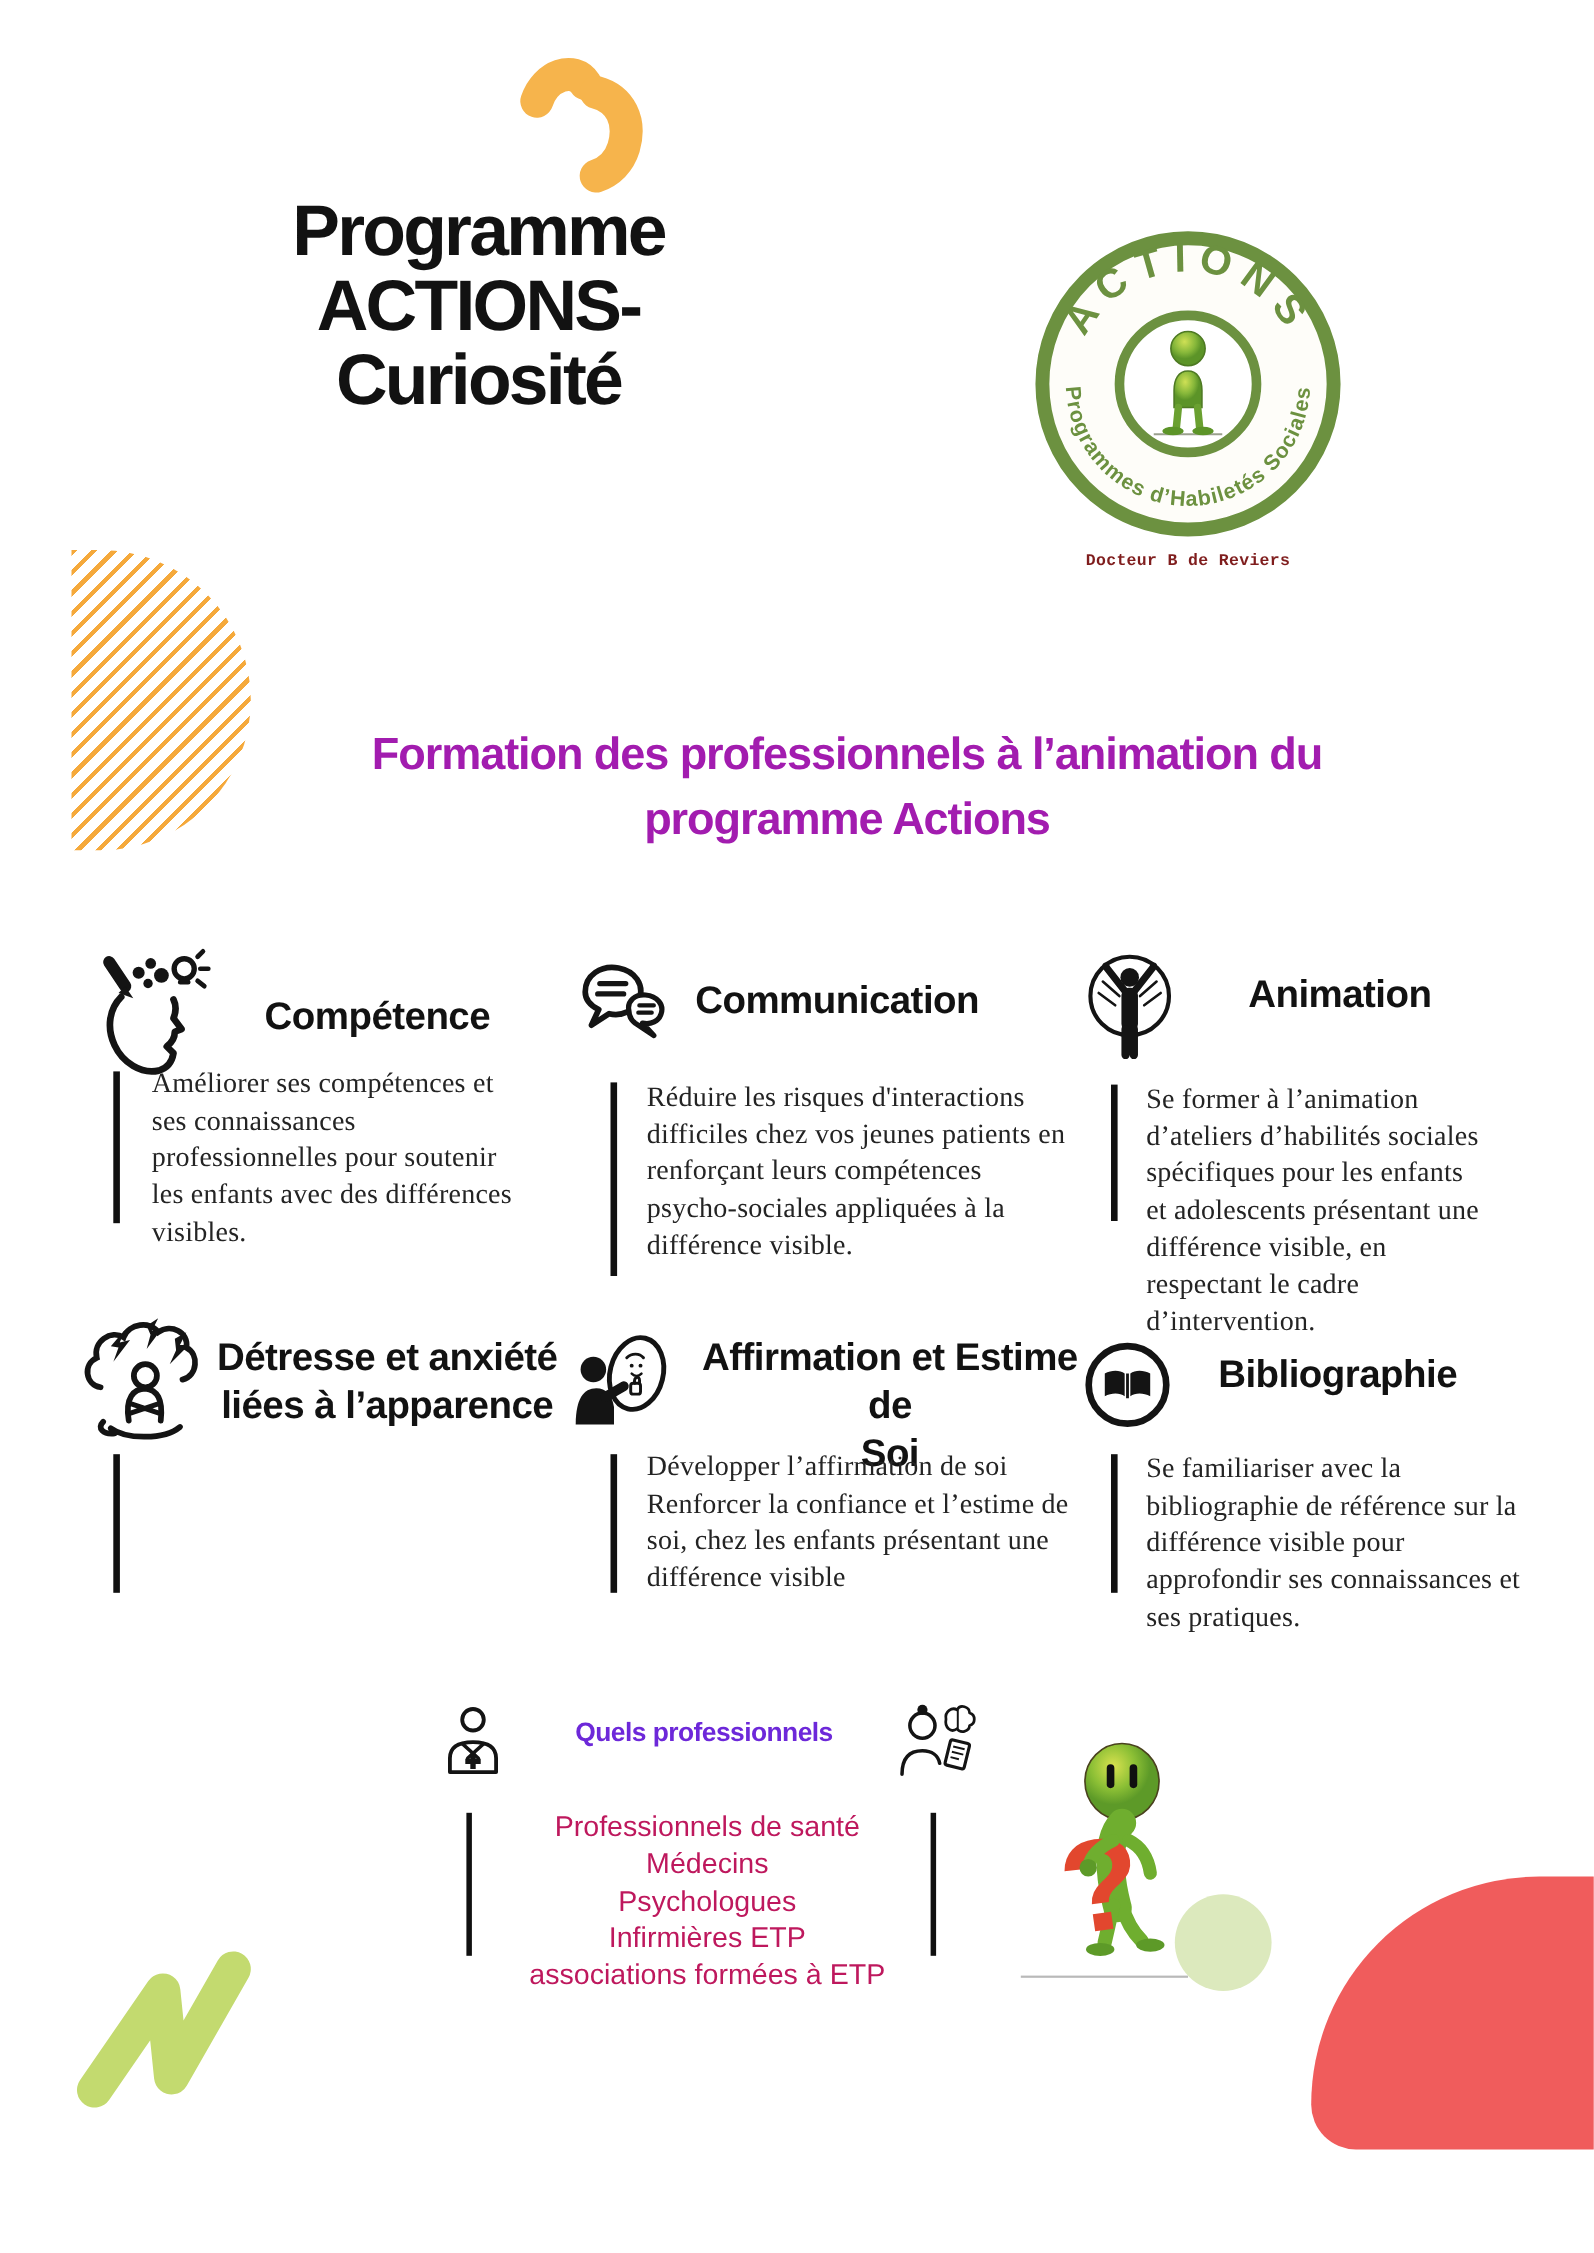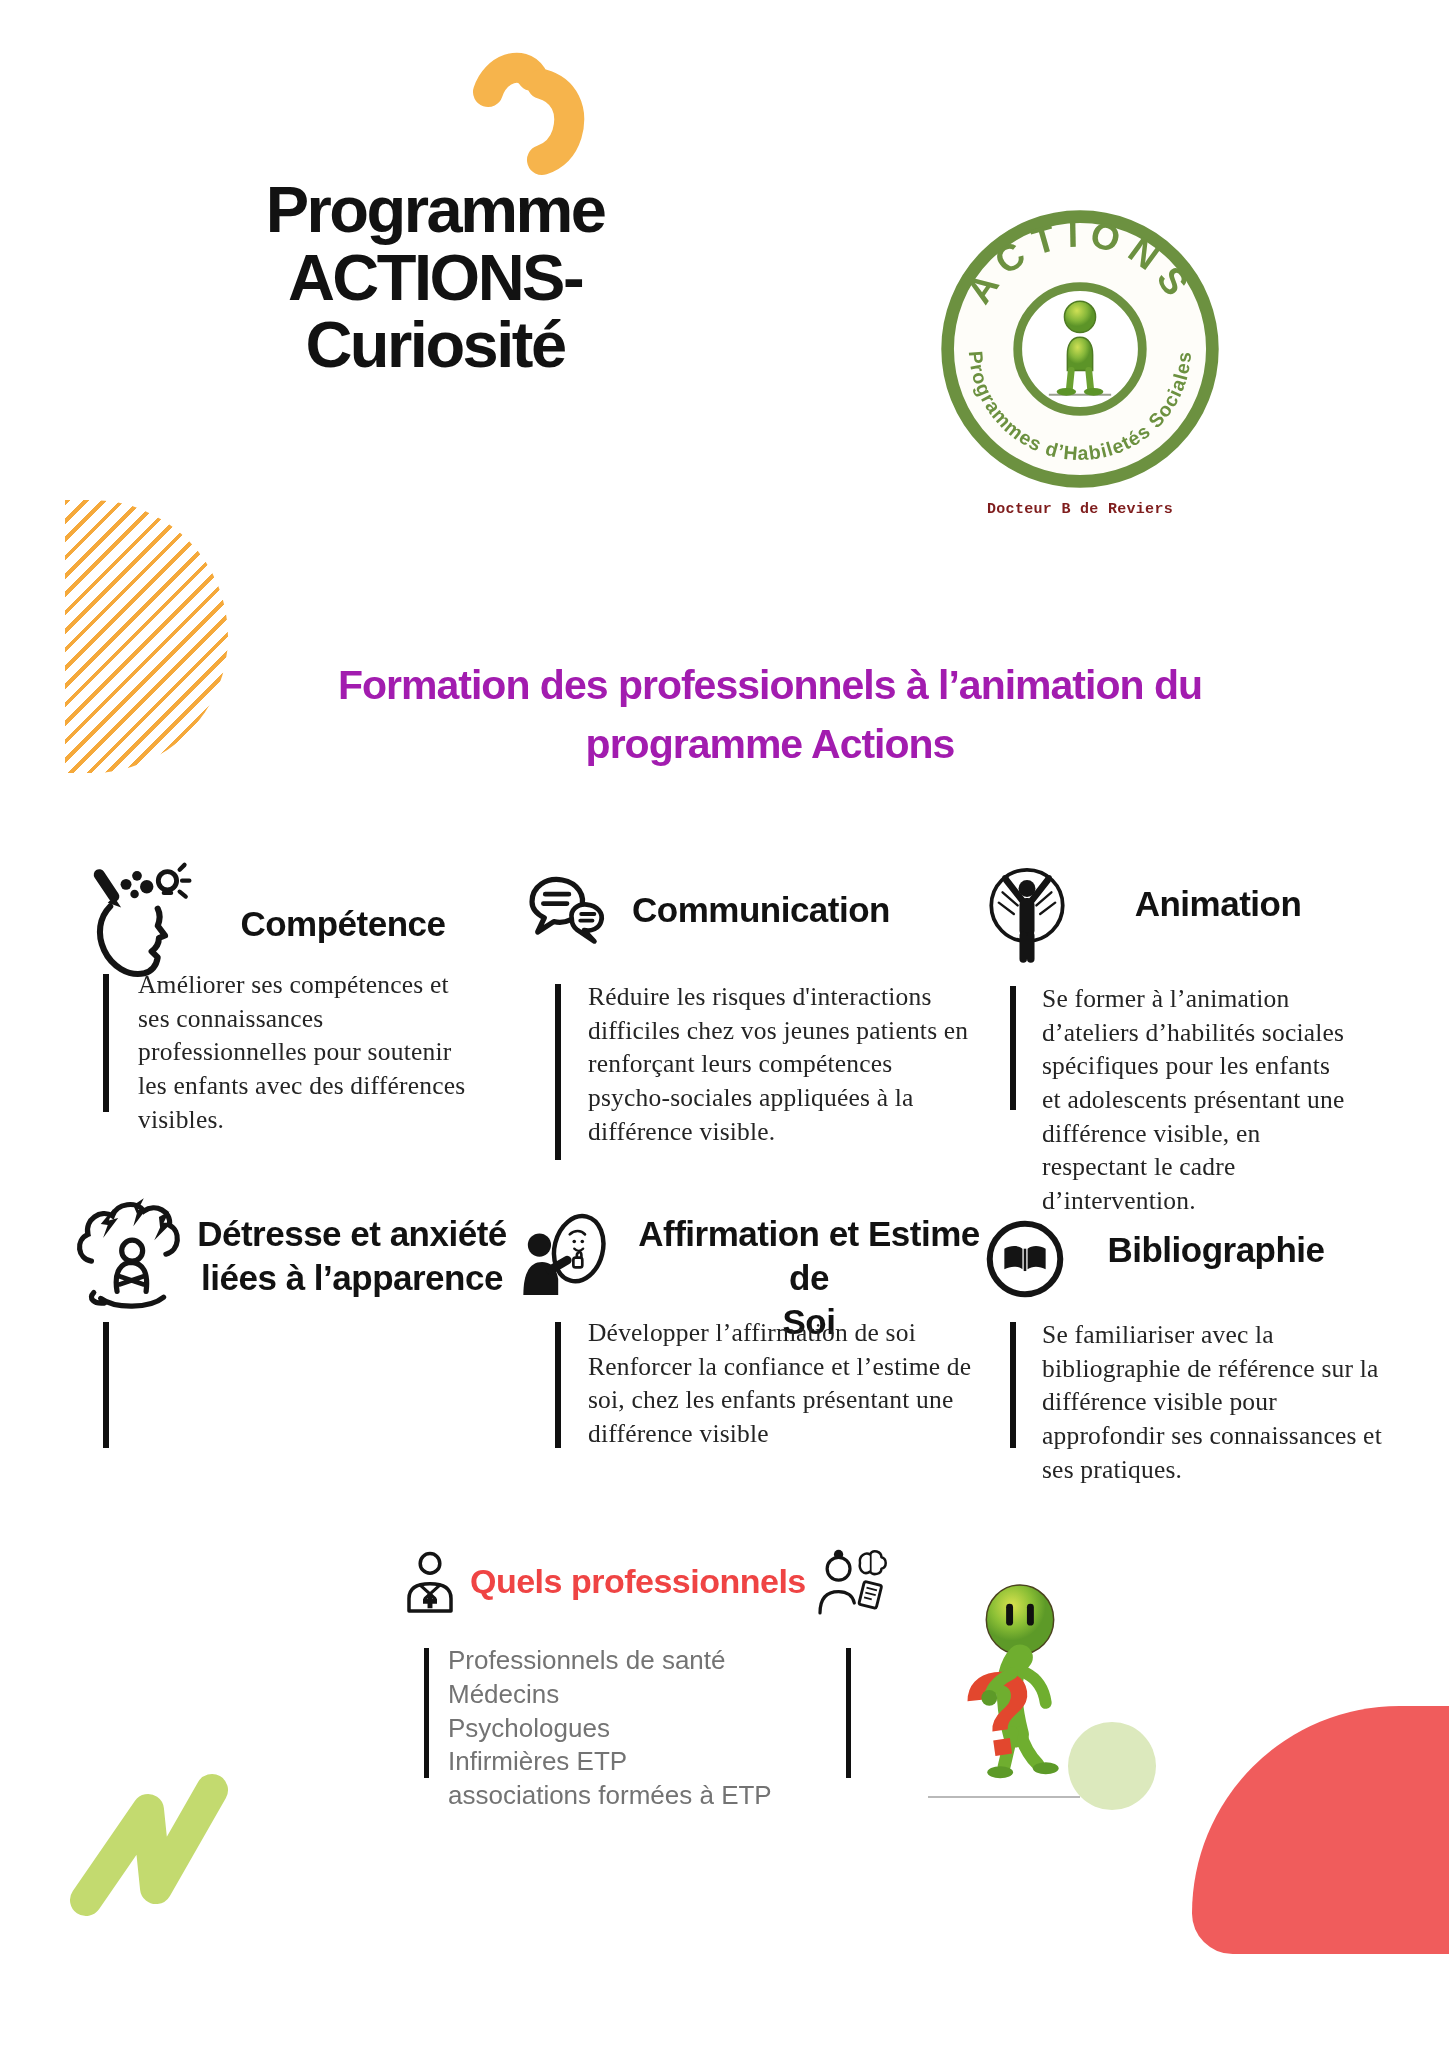--- a/index.html
+++ b/index.html
@@ -32,22 +32,22 @@
   
   .formation-heading{left:240px;top:656px;width:1060px;text-align:center;
     font-size:41px;line-height:1.45;font-weight:800;letter-spacing:-1px;color:#a21caf;}
 
   
   .card-title{font-weight:800;font-size:35px;letter-spacing:-.5px;color:#121212;text-align:center;line-height:1.25;}
   .card-text{font-size:25.5px;line-height:1.32;letter-spacing:.2px;color:#242424;font-family:Liberation Serif, serif;}
   .vbar{width:6px;background:#101010;}
 
   
-  .prof-title{font-weight:800;font-size:34px;letter-spacing:-.5px;color:#ef4444;text-align:left;}
-  .prof-list{font-size:26px;line-height:1.3;color:#737373;}
+  .prof-title{font-weight:800;font-size:24px;letter-spacing:-.5px;color:#6d28d9;text-align:center;}
+  .prof-list{font-size:26px;line-height:1.3;color:#be185d;text-align:center;}
 
   svg text{font-family:"Liberation Sans",sans-serif;}
 </style>
 </head>
 <body>
 
 <div class="page">
 
   <svg class="abs brush" viewBox="0 0 132 128">
     <path d="M16 44 C24 20 50 12 60 28" stroke="#F6B44C" stroke-width="30" stroke-linecap="round" fill="none"></path>

